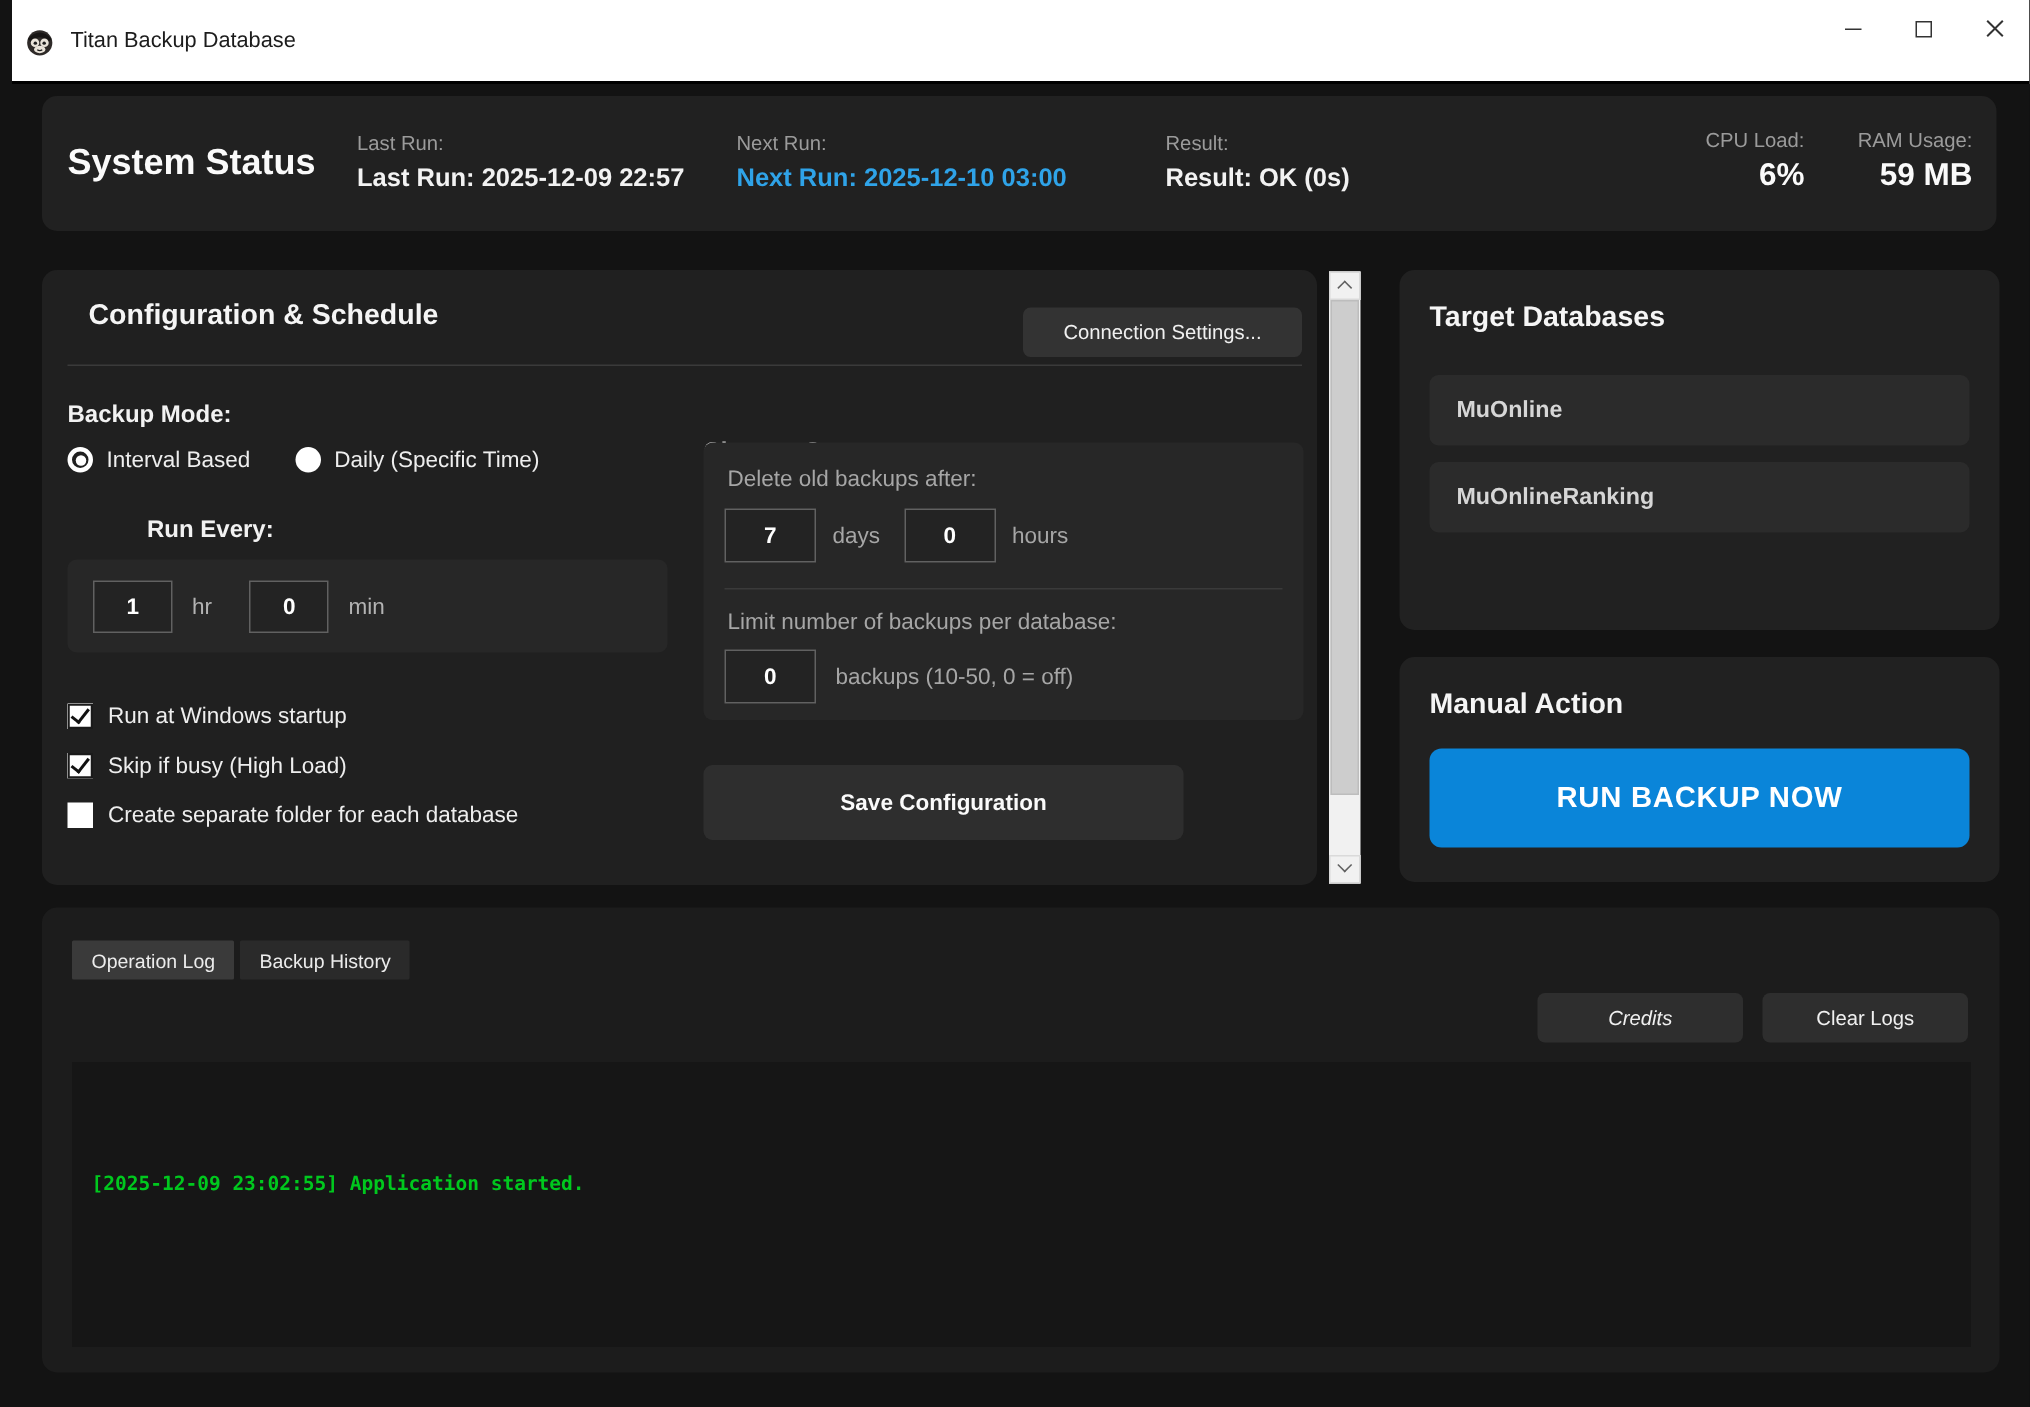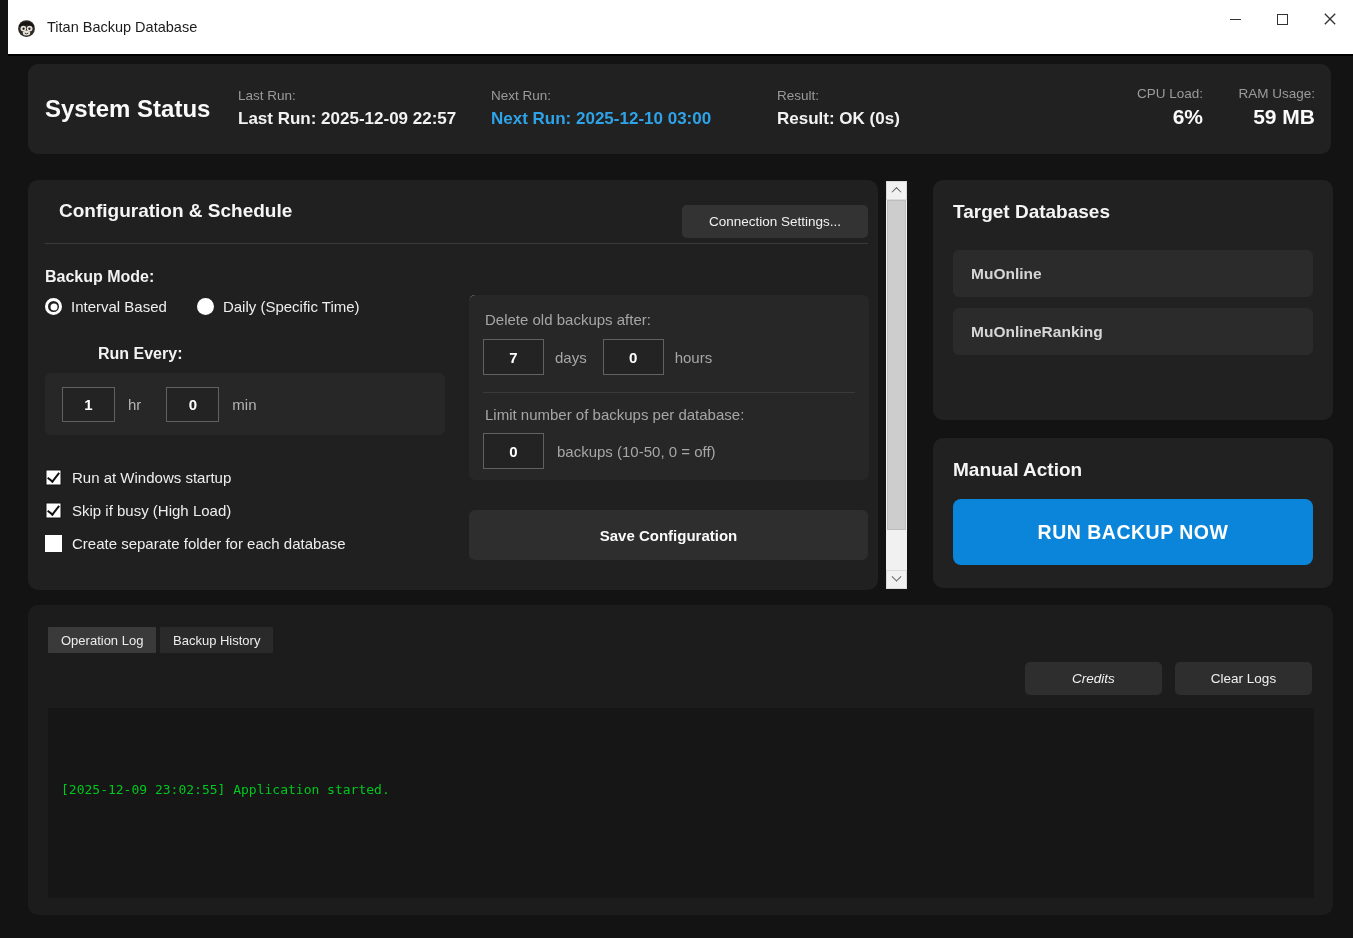--- a/index.html
+++ b/index.html
@@ -67,21 +67,21 @@
   .muted { color:#a6a6a6; font-size:15px; }
   .cl-delete-label { position:absolute; left:16px; top:16px; }
   .cl-row1 { position:absolute; left:14px; top:44px; display:flex; align-items:center; }
   .cl-row1 .num-input, .cl-row2 .num-input { width:61px; height:36px; }
   .cl-row1 .unit-days { margin:0 16px 0 11px; }
   .cl-row1 .unit-hours { margin-left:11px; }
   .cl-divider { position:absolute; left:14px; right:14px; top:97px; height:1px; background:#3a3a3a; }
   .cl-limit-label { position:absolute; left:16px; top:111px; }
   .cl-row2 { position:absolute; left:14px; top:138px; display:flex; align-items:center; }
   .cl-row2 .unit-backups { margin-left:13px; }
-  .save-btn { position:absolute; left:441px; top:330px; width:399px; height:50px; background:#2e2e2e;
+  .save-btn { position:absolute; left:441px; top:330px; width:320px; height:50px; background:#2e2e2e;
               border-radius:6px; display:flex; align-items:center; justify-content:center;
               color:#fafafa; font-weight:bold; font-size:15px; cursor:default; }
 
   
   #scrollbar { position:absolute; left:886px; top:181px; width:21px; height:408px; background:#f1f1f1; }
   .sb-btn { position:absolute; left:0; width:21px; height:19px; background:#f1f1f1;
             border:1px solid #dadada; display:flex; align-items:center; justify-content:center; }
   .sb-btn.up { top:0; } .sb-btn.down { bottom:0; }
   .chev { width:7px; height:7px; border-left:1.8px solid #606060; border-top:1.8px solid #606060; }
   .chev.up { transform:rotate(45deg) translate(1px,1px); }
@@ -104,21 +104,21 @@
   
   .tab { position:absolute; top:22px; height:26px; padding:0 13px; display:flex; align-items:center;
          font-size:13px; color:#ececec; cursor:default; border-radius:1px; }
   #tab-0 { left:20px; background:#3a3a3a; }
   #tab-1 { left:132px; background:#2a2a2a; }
   .log-btn { position:absolute; top:57px; width:137px; height:33px; background:#2e2e2e; border-radius:5px;
              display:flex; align-items:center; justify-content:center; font-size:13.5px; color:#f0f0f0; cursor:default; }
   #credits-btn { right:171px;font-style:italic; } #clear-btn { right:21px; }
   .log-area { position:absolute; left:20px; top:103px; width:1266px; height:190px; background:#161616;
               padding:74px 0 0 13px; overflow:hidden; }
-  .log-line { font-family:"DejaVu Sans Mono", monospace; font-weight:normal; font-size:13px; color:#00c81e; }
+  .log-line { font-family:"DejaVu Sans Mono", monospace; font-weight:bold; font-size:13px; color:#00c81e; }
 </style>
 </head>
 <body>
 
 <div id="app">
 
   <div class="titlebar">
     <span class="app-icon">
       <svg width="21" height="21" viewBox="0 0 20 20">
         <circle cx="10" cy="11" r="8" fill="#2e2a28"></circle>

